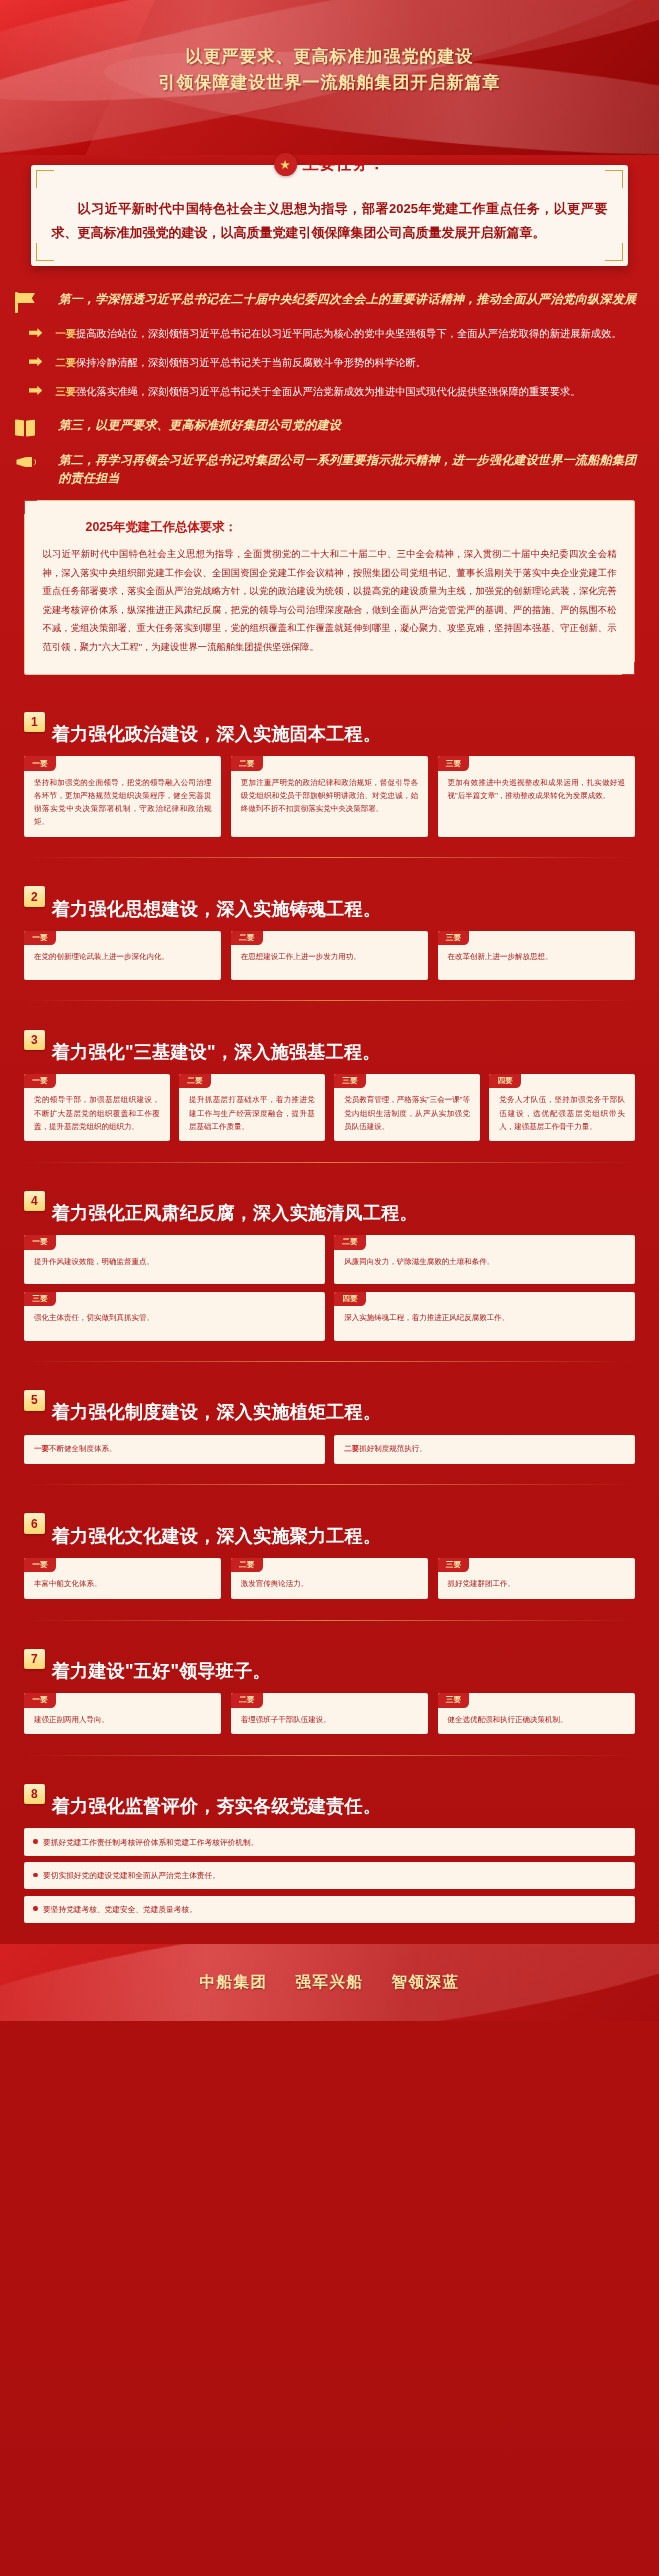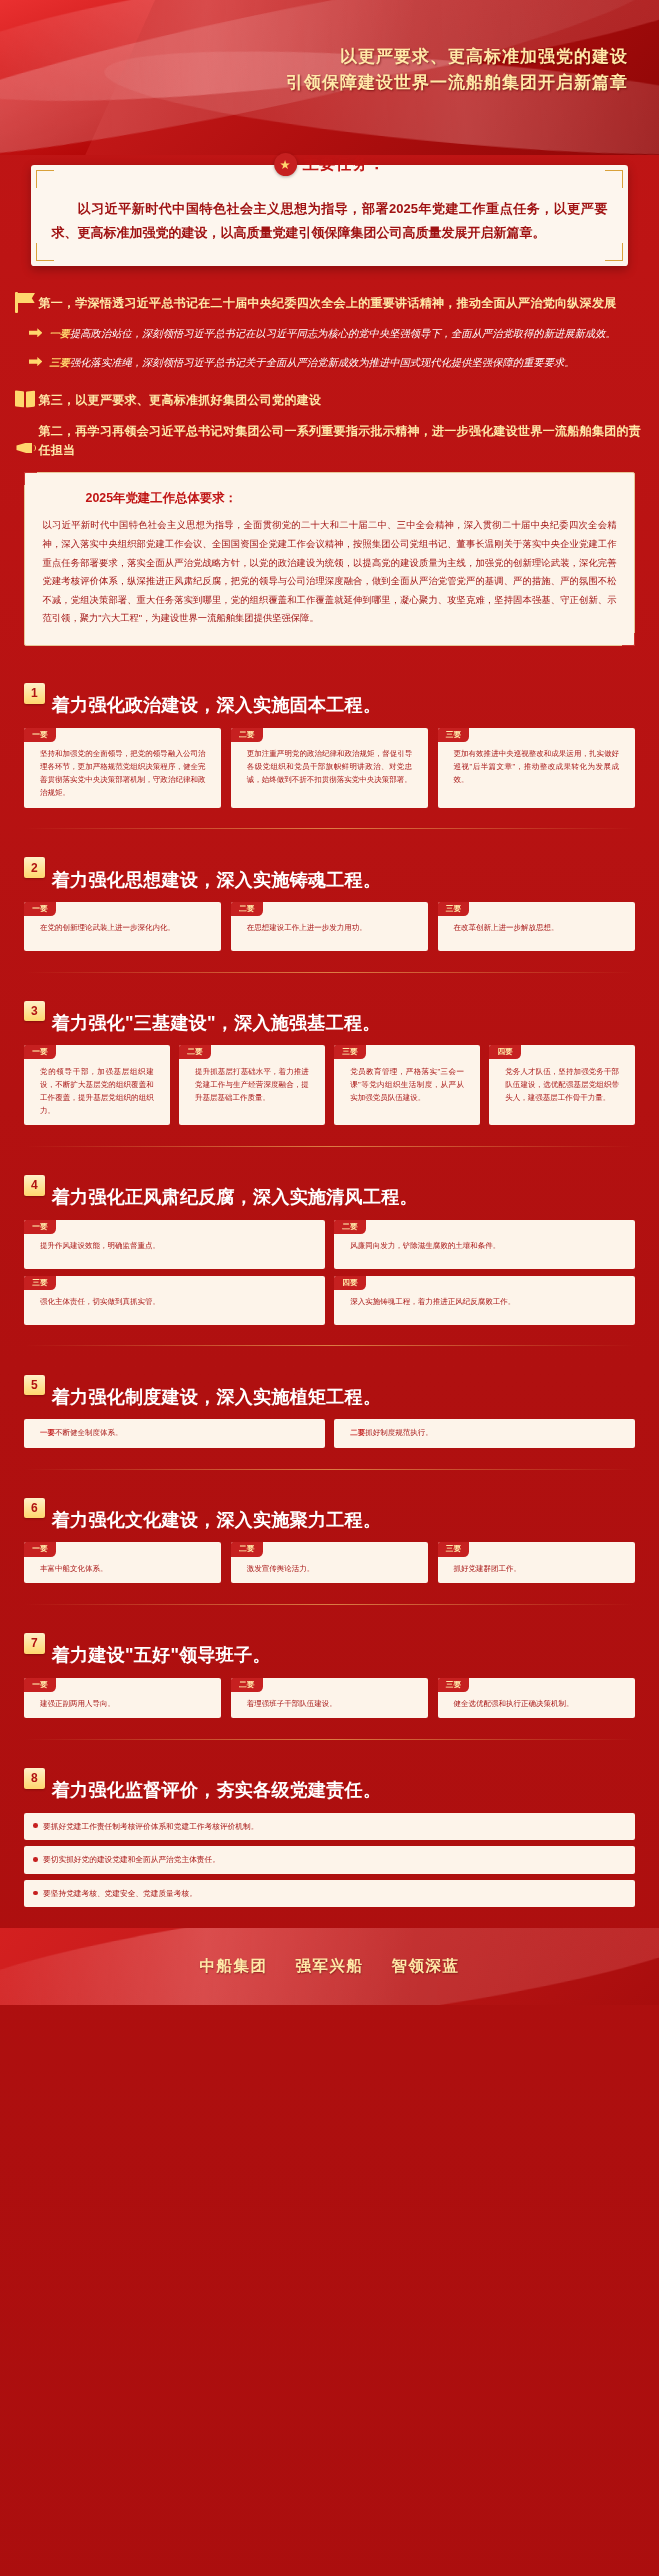--- a/index.html
+++ b/index.html
@@ -53,21 +53,21 @@
     position: absolute;
     left: 0; top: 0;
     width: 155px; height: 155px;
     background: linear-gradient(160deg, #e33 0%, #a00 100%);
     clip-path: polygon(0 0, 100% 0, 55% 100%, 0 100%);
     opacity: 0.85;
   }
   .header-title {
     position: relative;
     z-index: 4;
-    text-align: right;
+    text-align: center;
     padding: 44px 31px 0 31px;
   }
   .header-title .line {
     font-size: 17px;
     font-weight: bold;
     letter-spacing: 1px;
     line-height: 1.55;
     color: #ffe9a8;
     text-shadow: 1px 1px 2.1px rgba(90,0,0,0.6);
   }
@@ -123,23 +123,24 @@
     border-style: solid;
   }
   .corner.tl { left: 5.2px; top: 5.2px; border-width: 1.5px 0 0 1.5px; }
   .corner.tr { right: 5.2px; top: 5.2px; border-width: 1.5px 1.5px 0 0; }
   .corner.bl { left: 5.2px; bottom: 5.2px; border-width: 0 0 1.5px 1.5px; }
   .corner.br { right: 5.2px; bottom: 5.2px; border-width: 0 1.5px 1.5px 0; }
 
   
   .red-head {
     display: flex;
-    gap: 1px;
-    align-items: flex-end;
+    gap: 21px;
+    align-items: flex-start;
     margin: 0 13.4px 12.4px 13.4px;
+    font-style: italic;
   }
   .flag-icon {
     flex: 0 0 auto;
     width: 24px; height: 20.6px;
     position: relative;
     margin-top: 2.1px;
   }
   .flag-icon .pole {
     position: absolute; left: 2.1px; top: 0; width: 2.1px; height: 20.6px;
     background: #ffd76e; border-radius: 1px;
@@ -176,23 +177,22 @@
     line-height: 1.55;
     color: #ffe9a8;
     letter-spacing: 0.3px;
   }
 
   
   .arrow-list { margin: 0 15.5px 15.5px 29px; }
   .arrow-item {
     display: flex;
     align-items: flex-start;
-    gap: 7px;
+    gap: 13px;
     margin-bottom: 11.3px;
-    font-style: italic;
   }
   .arrow-glyph {
     flex: 0 0 auto;
     margin-top: 3.1px;
     width: 13.4px; height: 9.3px;
     background: #ffd76e;
     clip-path: polygon(0 28%, 62% 28%, 62% 0, 100% 50%, 62% 100%, 62% 72%, 0 72%);
   }
   .arrow-text {
     font-size: 10.3px;
@@ -265,21 +265,21 @@
     color: #ffe9a8;
     font-size: 7.7px;
     font-weight: bold;
     padding: 2.1px 8.2px;
     border-radius: 0 0 5.2px 0;
     margin-bottom: 5.2px;
   }
   .sub-card .txt {
     font-size: 7.5px;
     line-height: 1.75;
-    padding: 0 16px;
+    padding: 0 10px;
     text-align: justify;
     color: #a81616;
   }
   .divider-line {
     height: 1px;
     background: linear-gradient(90deg, rgba(255,215,110,0) 0%, rgba(255,215,110,.55) 50%, rgba(255,215,110,0) 100%);
     margin: 0 24px 14.4px 24px;
   }
   
   .sub-card.single .txt { padding-top: 7.2px; }
@@ -362,20 +362,24 @@
     <span class="red-head-text">第一，学深悟透习近平总书记在二十届中央纪委四次全会上的重要讲话精神，推动全面从严治党向纵深发展</span>
   </div>
 
   <div class="arrow-list">
     <div class="arrow-item">
       <span class="arrow-glyph"></span>
       <span class="arrow-text"><span class="lead">一要</span><span>提高政治站位，深刻领悟习近平总书记在以习近平同志为核心的党中央坚强领导下，全面从严治党取得的新进展新成效。</span></span>
     </div>
     <div class="arrow-item">
       <span class="arrow-glyph"></span>
+      <span class="arrow-text"><span class="lead">二要</span><span>保持冷静清醒，深刻领悟习近平总书记关于当前反腐败斗争形势的科学论断。</span></span>
+    </div>
+    <div class="arrow-item">
+      <span class="arrow-glyph"></span>
       <span class="arrow-text"><span class="lead">三要</span><span>强化落实准绳，深刻领悟习近平总书记关于全面从严治党新成效为推进中国式现代化提供坚强保障的重要要求。</span></span>
     </div>
   </div>
 
   <div class="red-head">
     <span class="book-icon">
       <span class="pg l"></span>
         <span class="pg r"></span>
     </span>
     <span class="red-head-text">第三，以更严要求、更高标准抓好集团公司党的建设</span>

